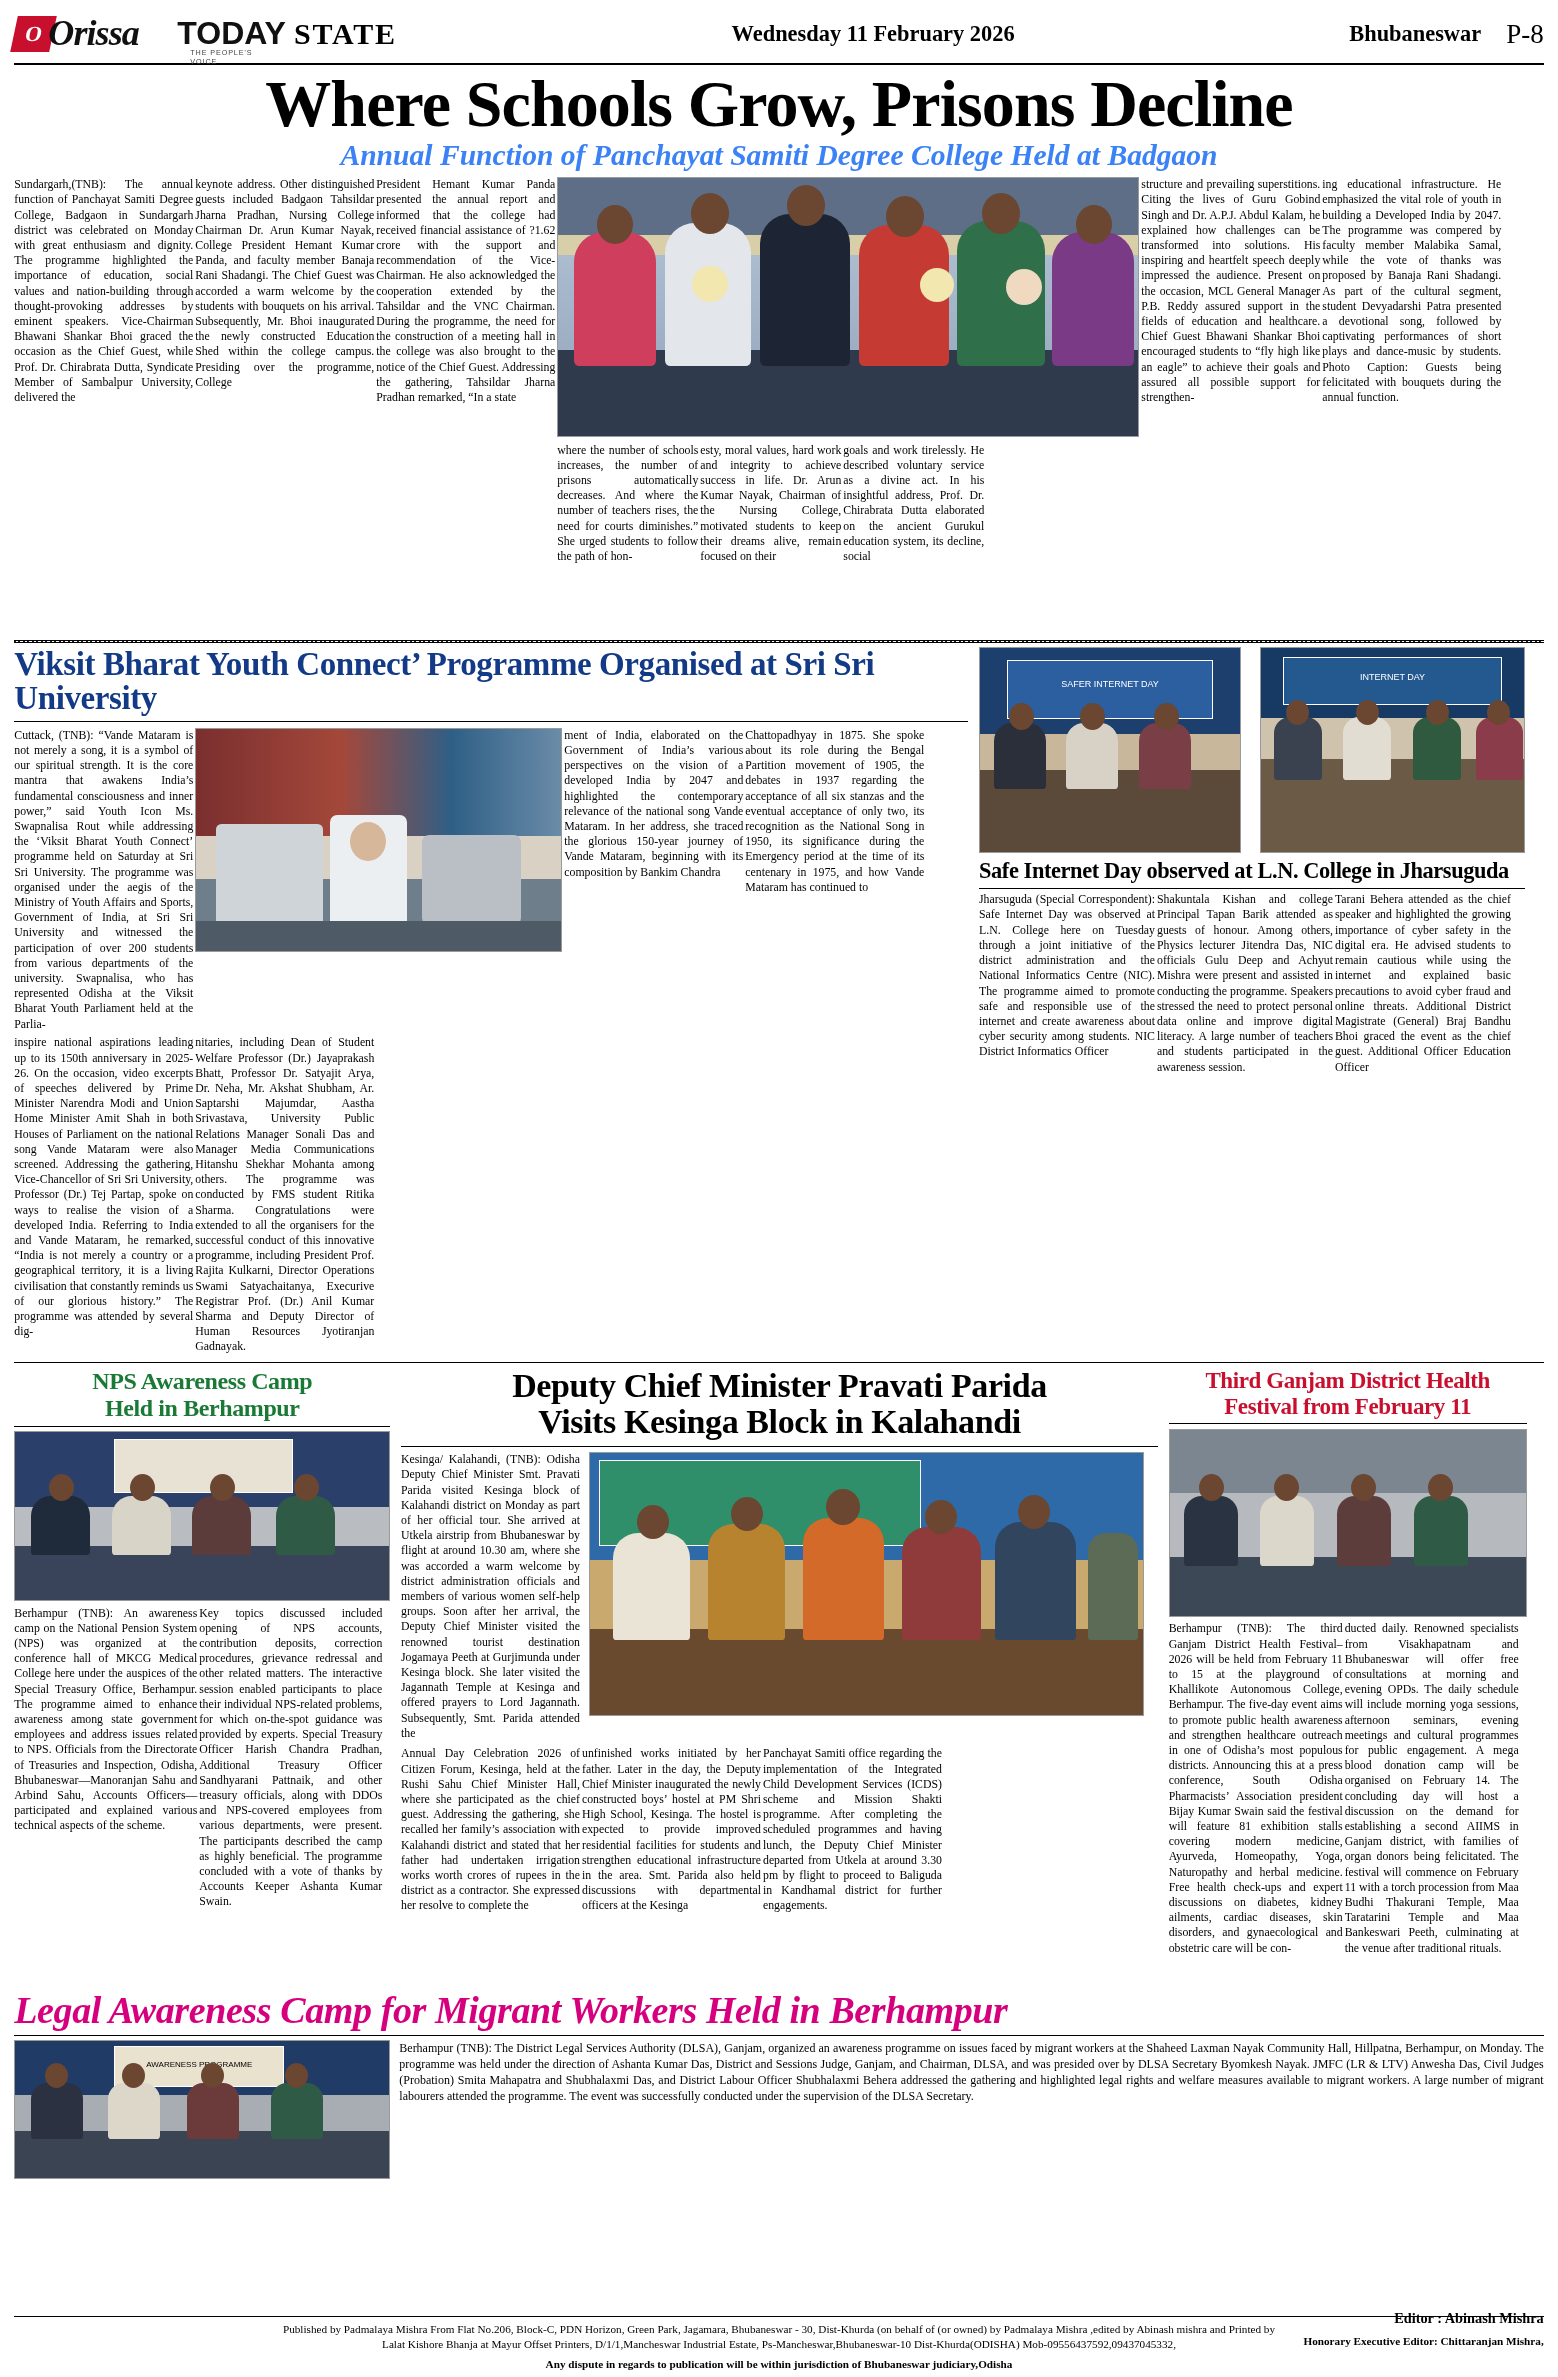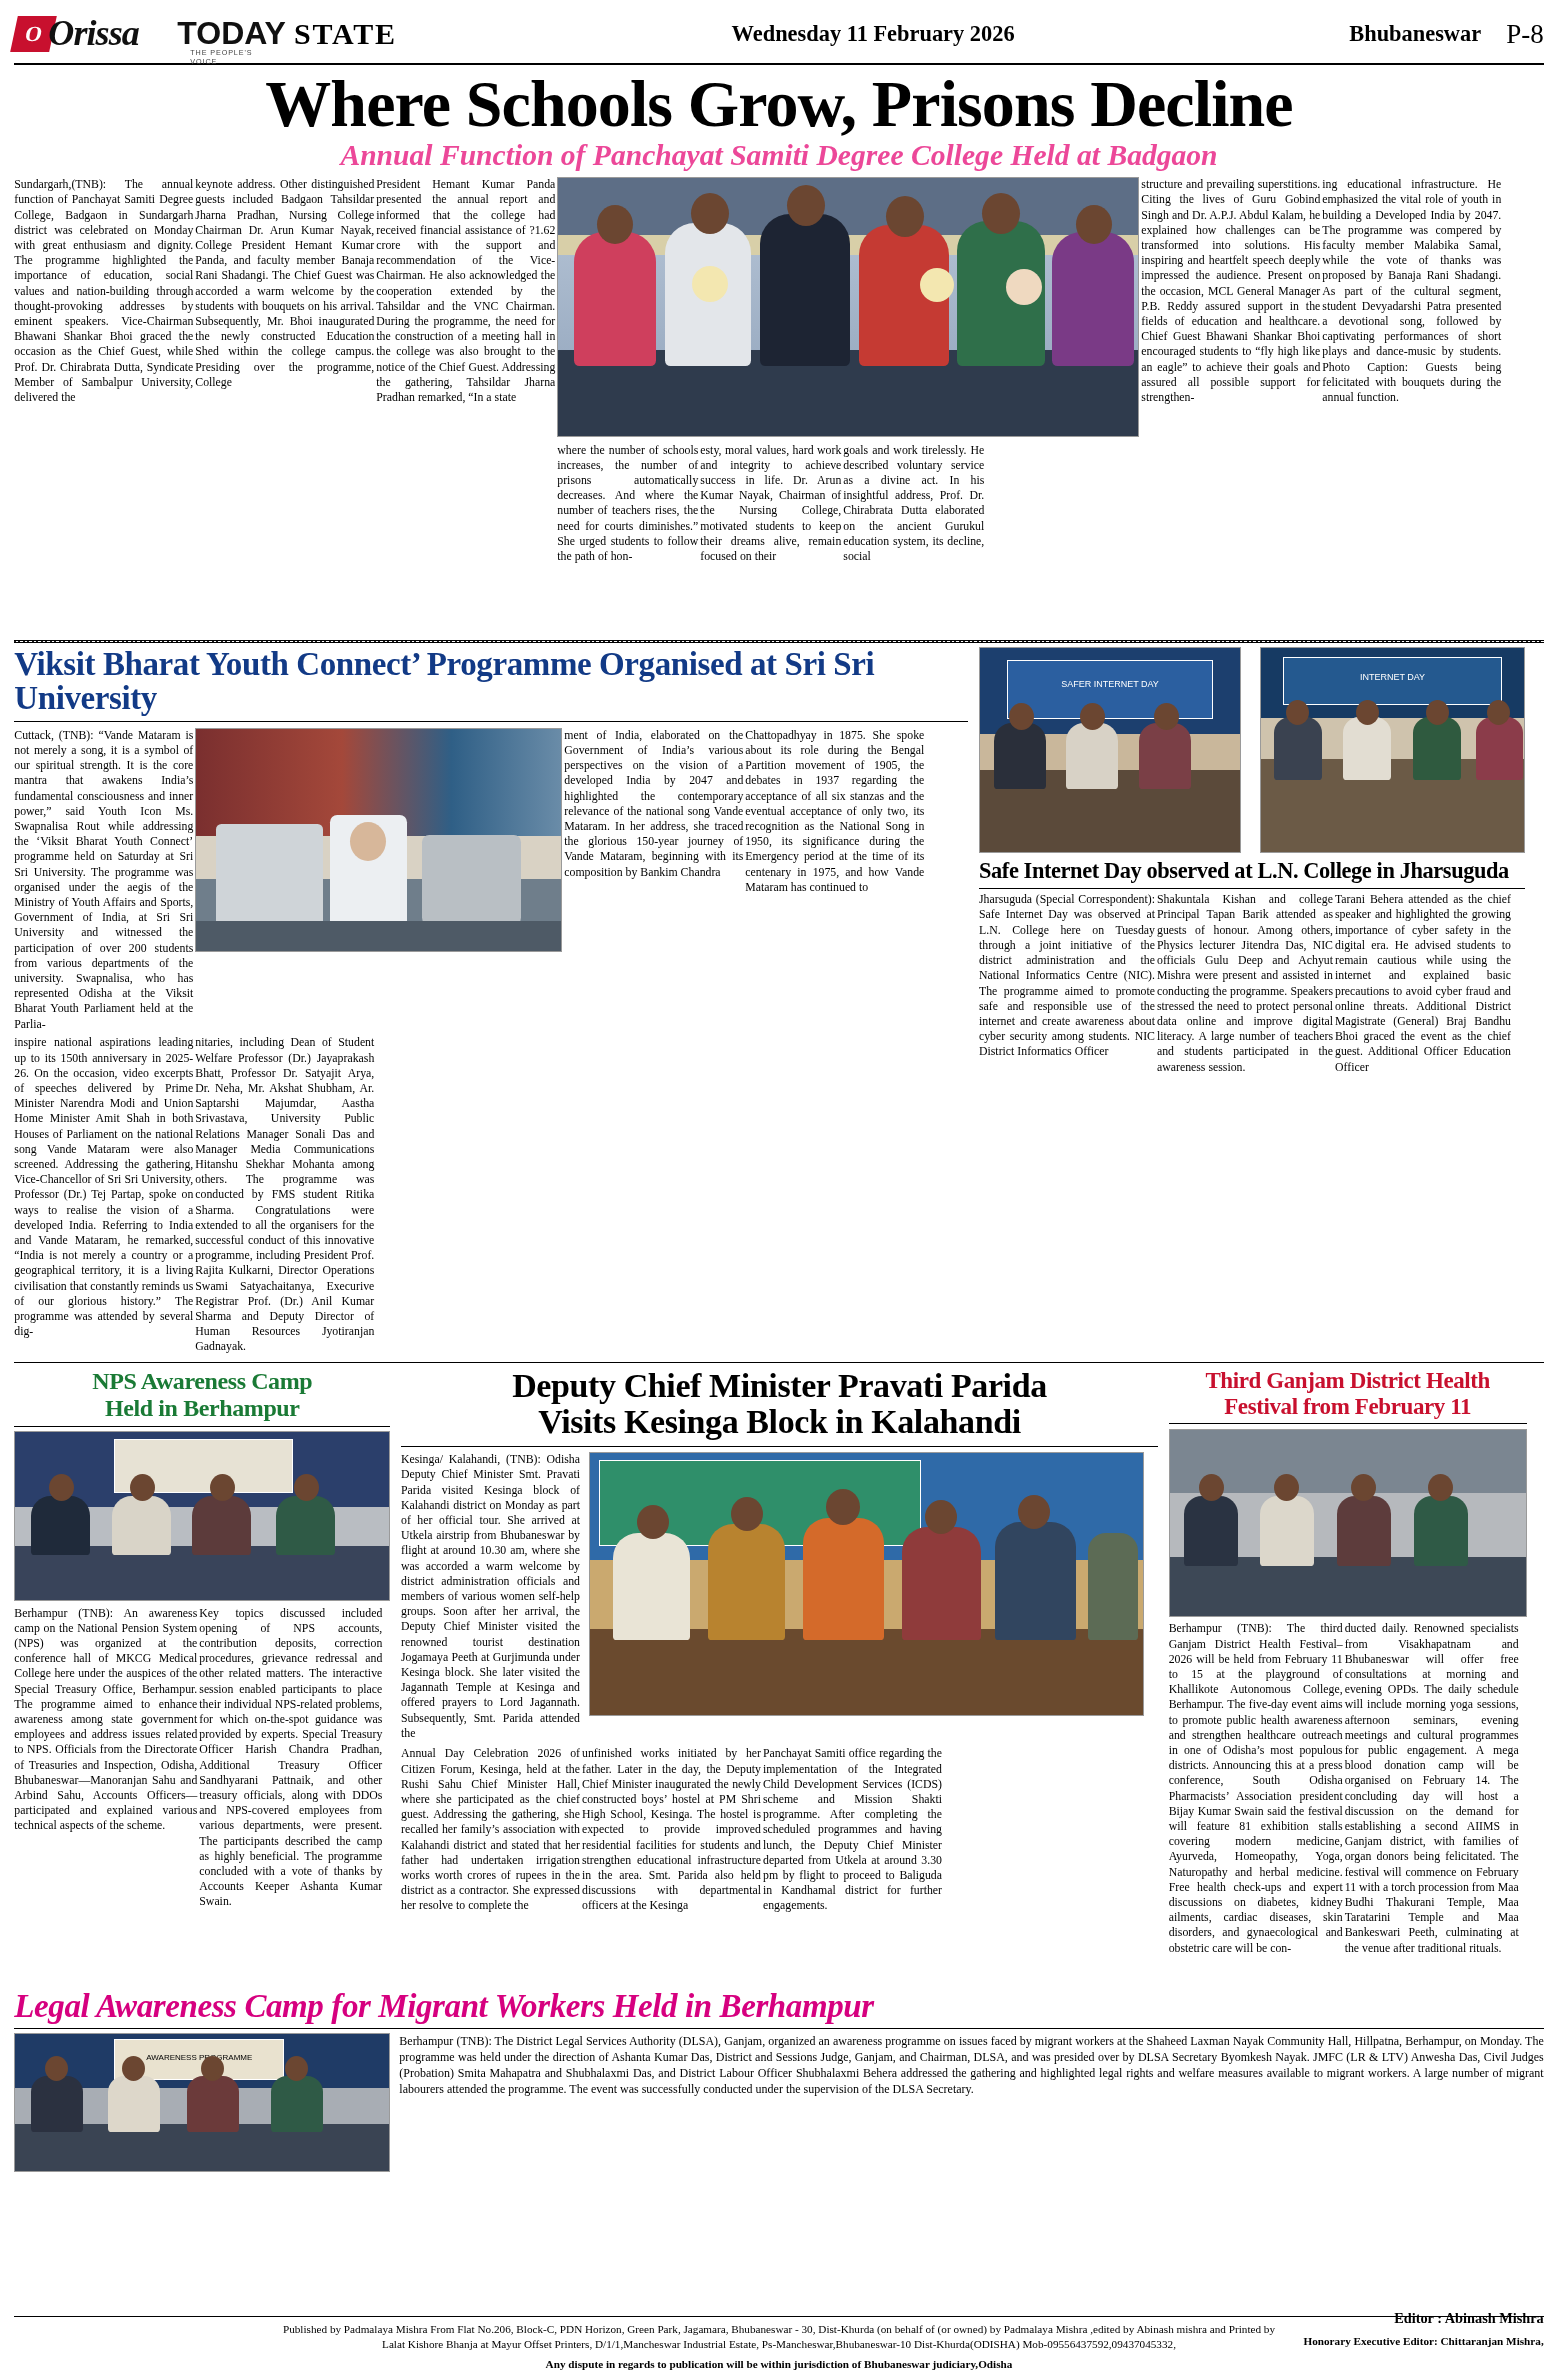--- a/index.html
+++ b/index.html
@@ -48,21 +48,21 @@
     font-weight:bold; font-size:22.4px; font-family:"Liberation Serif", serif; margin-right:25px;
   }
   .mast-page { font-size:27px; font-family:"Liberation Serif", serif; }
 
   
   .headline {
     text-align:center; font-family:"Liberation Serif", serif; font-weight:bold;
     font-size:66px; line-height:0.98; margin:7.2px 0 1.8px 0; letter-spacing:-0.9px;
   }
   .subhead {
-    text-align:center; color:#ec4899; font-style:italic; font-weight:bold;
+    text-align:center; color:#3b82f6; font-style:italic; font-weight:bold;
     font-size:29.6px; font-family:"Liberation Serif", serif; margin-bottom:5.4px;
   }
 
   
   .cols { display:flex; gap:2px; }
   .col { font-size:11.8px; line-height:1.29; text-align:justify; }
 
   .rule-dots {
     border-top:0.9px solid #000; border-bottom:0.9px solid #000; height:3.6px; margin:5.4px 0 3.6px 0;
     background:repeating-linear-gradient(to right,#000 0 1.8px,transparent 1.8px 4.5px);
@@ -329,21 +329,21 @@
       <div class="cols" style="margin-top:4.5px;">
         <div class="col" style="width:174px;">Berhampur (TNB): The third Ganjam District Health Festival–2026 will be held from February 11 to 15 at the playground of Khallikote Autonomous College, Berhampur. The five-day event aims to promote public health awareness and strengthen healthcare outreach in one of Odisha’s most populous districts. Announcing this at a press conference, South Odisha Pharmacists’ Association president Bijay Kumar Swain said the festival will feature 81 exhibition stalls covering modern medicine, Ayurveda, Homeopathy, Yoga, Naturopathy and herbal medicine. Free health check-ups and expert discussions on diabetes, kidney ailments, cardiac diseases, skin disorders, and gynaecological and obstetric care will be con-</div>
         <div class="col" style="width:174px;">ducted daily.
 
 Renowned specialists from Visakhapatnam and Bhubaneswar will offer free consultations at morning and evening OPDs. The daily schedule will include morning yoga sessions, afternoon seminars, evening meetings and cultural programmes for public engagement. A mega blood donation camp will be organised on February 14. The concluding day will host a discussion on the demand for establishing a second AIIMS in Ganjam district, with families of organ donors being felicitated. The festival will commence on February 11 with a torch procession from Maa Budhi Thakurani Temple, Maa Taratarini Temple and Maa Bankeswari Peeth, culminating at the venue after traditional rituals.</div>
       </div>
     </div>
   </div>
 
   <div style="margin-top:9px;">
-    <div class="sec-head sec-magenta" style="font-size:33px;font-style:italic;margin-top:32px;">Legal Awareness Camp for Migrant Workers Held in Berhampur</div>
+    <div class="sec-head sec-magenta" style="font-size:38px;font-style:italic;margin-top:32px;">Legal Awareness Camp for Migrant Workers Held in Berhampur</div>
     <div class="hr-thin" style="margin:3.6px 0;"></div>
     <div style="display:flex;gap:9px;">
       <div class="photo" style="width:376px;height:139px;">
         <div class="scene" style="background:#a8adb4;">
           <div class="band" style="top:0;height:54px;background:#1f3b66;"></div>
           <div style="position:absolute;left:99px;top:5.4px;width:170px;height:41px;background:#e9e2cf;border:0.9px solid #fff;font-size:8px;text-align:center;padding-top:12.5px;font-family:'Liberation Sans',sans-serif;">AWARENESS PROGRAMME</div>
           <div class="band" style="bottom:0;height:47px;background:#3a4453;"></div>
           <div style="position:absolute;left:16px;bottom:39px;width:52px;height:56px;background:#2b3140;border-radius:16px 16px 3.6px 3.6px;"></div>
           <div class="head" style="left:30px;bottom:90px;width:23px;height:25px;"></div>
           <div style="position:absolute;left:93px;bottom:39px;width:52px;height:56px;background:#ddd7ca;border-radius:16px 16px 3.6px 3.6px;"></div>

